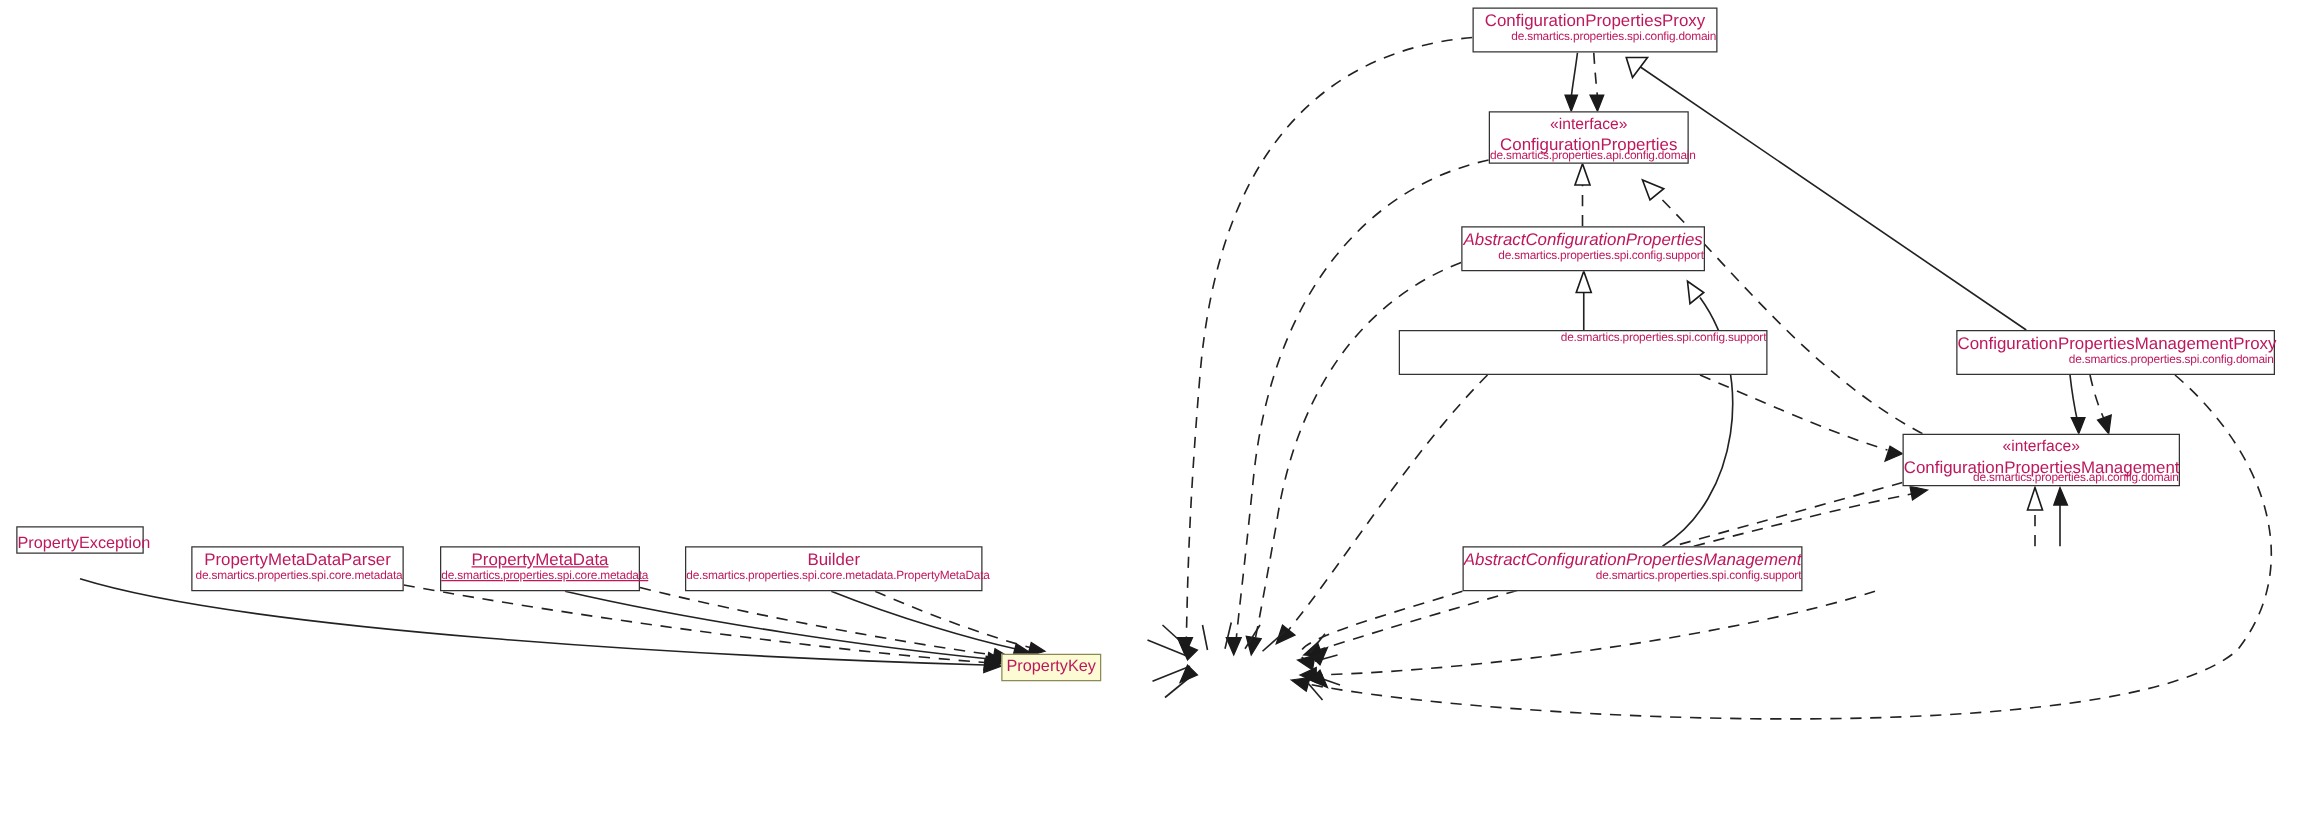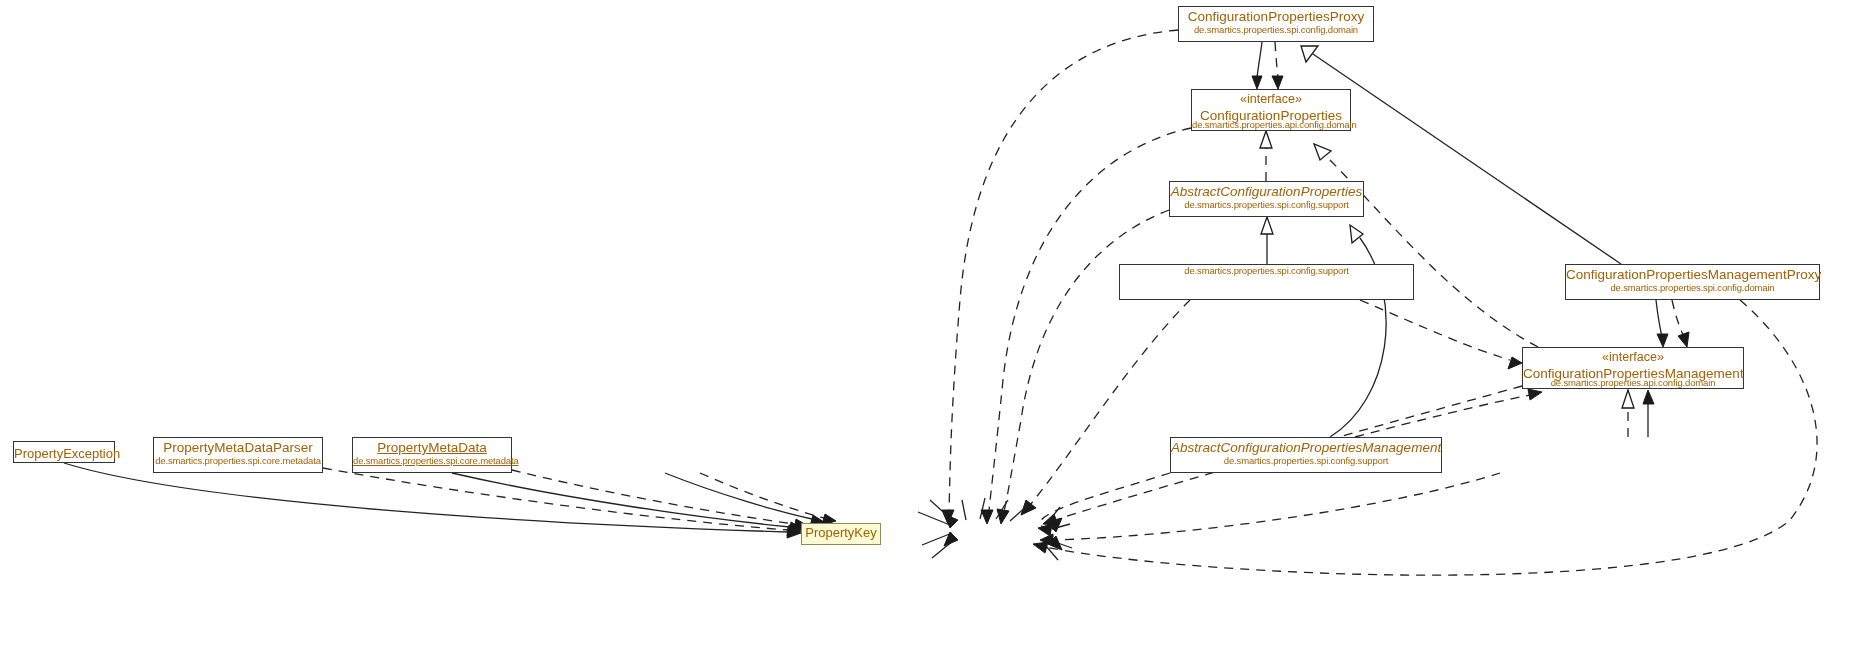--- a/index.html
+++ b/index.html
@@ -42,21 +42,21 @@
     fill: #ffffff;
     stroke: #1a1a1a;
     stroke-width: 1.3;
   }
   .node-box {
     position: absolute;
     box-sizing: border-box;
     background: #ffffff;
     border: 1.6px solid #333333;
     text-align: center;
-    color: #a16207;
+    color: #be185d;
     white-space: nowrap;
     overflow: visible;
   }
   .node-box.highlight {
     background: #fdfbd4;
     border: 1.4px solid #8a8a5a;
   }
   .node-stereotype {
     display: block;
     font-size: 12.5px;
@@ -70,20 +70,21 @@
     padding-top: 2px;
   }
   .node-name.abstract {
     font-style: italic;
   }
   .node-pkg {
     display: block;
     font-size: 9.5px;
     line-height: 11px;
     letter-spacing: -0.15px;
+    text-align: right;
   }
   .node-pkg.tight {
     margin-top: -4px;
   }
   .node-box.single .node-name {
     padding-top: 4px;
     font-size: 13px;
   }
   .node-box.key .node-name {
     padding-top: 1px;
@@ -282,32 +283,36 @@
     <span class="node-name">ConfigurationPropertiesManagement</span>
     <span class="node-pkg tight">de.smartics.properties.api.config.domain</span>
   </div>
 
   <div class="node-box" style="left:1170px; top:437px; width:272px; height:36px;">
     <span class="node-name abstract">AbstractConfigurationPropertiesManagement</span>
     <span class="node-pkg">de.smartics.properties.spi.config.support</span>
   </div>
 
 
-  <div class="node-box single" style="left:13px; top:441px; width:102px; height:22px;">
+  <div class="node-box single" style="left:13px; top:421px; width:102px; height:22px;">
     <span class="node-name">PropertyException</span>
   </div>
 
   <div class="node-box" style="left:153px; top:437px; width:170px; height:36px;">
     <span class="node-name">PropertyMetaDataParser</span>
     <span class="node-pkg">de.smartics.properties.spi.core.metadata</span>
   </div>
 
   <div class="node-box" style="left:352px; top:437px; width:160px; height:36px;text-decoration:underline;">
     <span class="node-name">PropertyMetaData</span>
     <span class="node-pkg">de.smartics.properties.spi.core.metadata</span>
   </div>
 
+  <div class="node-box" style="left:548px; top:437px; width:238px; height:36px;">
+    <span class="node-name">Builder</span>
+    <span class="node-pkg">de.smartics.properties.spi.core.metadata.PropertyMetaData</span>
+  </div>
 
   <div class="node-box key highlight" style="left:801px; top:523px; width:80px; height:22px;">
     <span class="node-name">PropertyKey</span>
   </div>
 
 </div>
 
 </body></html>

